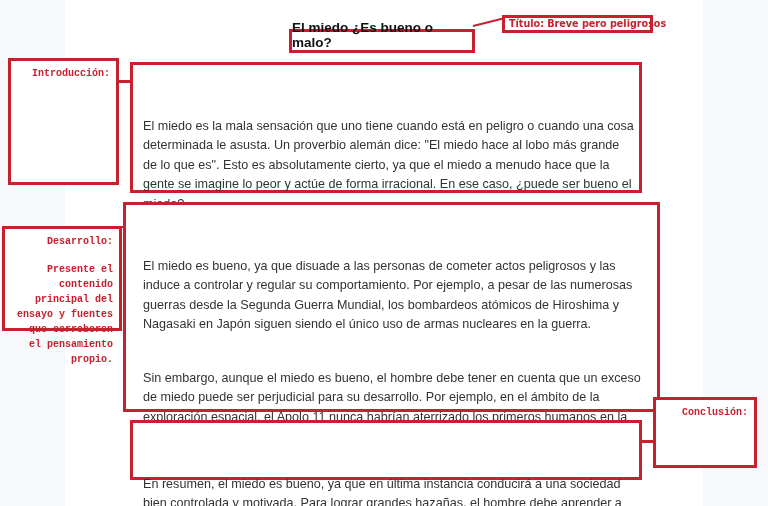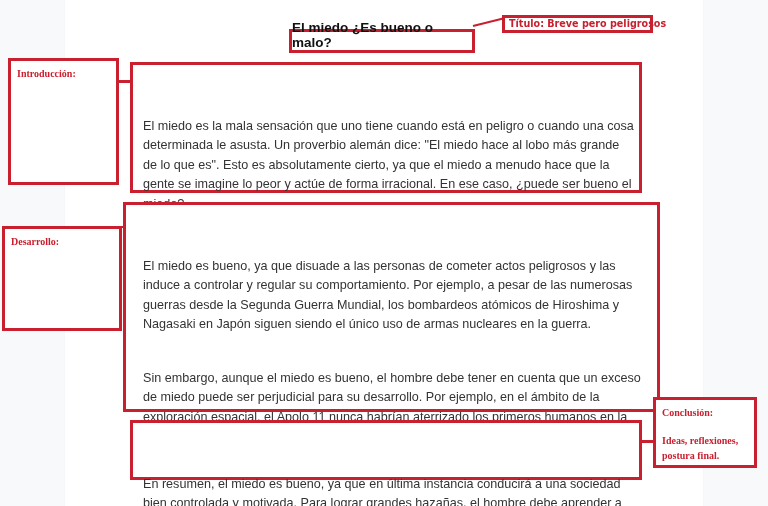--- a/index.html
+++ b/index.html
@@ -42,25 +42,26 @@
     }
     .essay-text p:last-child {
       margin-bottom: 0;
     }
     .label-box {
       position: absolute;
       border: 3px solid #c8202f;
       box-sizing: border-box;
       background: #ffffff;
       color: #c8202f;
-      font-family: Liberation Serif, serif;
+      font-family: Liberation Mono, monospace;
       font-weight: bold;
       font-size: 10px;
       line-height: 15px;
       padding: 5px 6px;
+      text-align: right;
     }
     .label-box .label-head {
       display: block;
       margin-bottom: 13px;
     }
     .label-box .label-body {
       display: block;
     }
     .connector {
       position: absolute;
@@ -127,29 +128,29 @@
 </div>
 <div class="connector" style="left:119px; top:80px; width:12px; height:3px;"></div>
 <div class="box" style="left:130px; top:62px; width:512px; height:131px;"></div>
 <div class="essay-text" style="left:143px; top:65px; width:492px;">
   <p>El miedo es la mala sensación que uno tiene cuando está en peligro o cuando una cosa determinada le asusta. Un proverbio alemán dice: "El miedo hace al lobo más grande de lo que es". Esto es absolutamente cierto, ya que el miedo a menudo hace que la gente se imagine lo peor y actúe de forma irracional. En ese caso, ¿puede ser bueno el miedo?</p>
   <p><span>Personalmente, creo que una pequeña cantidad de miedo es buena e incluso necesaria, ya que no sólo actúa como una forma de control y disuasión, sino que también sirve para motivarse. En este ensayo, hablaré de cómo el miedo puede ser un arma de doble filo.</span><span class="caret"></span></p>
 </div>
 
 <div class="label-box" style="left:2px; top:226px; width:120px; height:105px;">
   <span class="label-head">Desarrollo:</span>
+  <span class="label-body">Presente el contenido principal del ensayo y fuentes que corroboren el pensamiento propio.</span>
 </div>
 <div class="connector" style="left:121px; top:226px; width:3px; height:2px;"></div>
 <div class="box" style="left:123px; top:202px; width:537px; height:210px;"></div>
 <div class="essay-text" style="left:143px; top:205px; width:500px;">
   <p>El miedo es bueno, ya que disuade a las personas de cometer actos peligrosos y las induce a controlar y regular su comportamiento. Por ejemplo, a pesar de las numerosas guerras desde la Segunda Guerra Mundial, los bombardeos atómicos de Hiroshima y Nagasaki en Japón siguen siendo el único uso de armas nucleares en la guerra.</p>
   <p>Sin embargo, aunque el miedo es bueno, el hombre debe tener en cuenta que un exceso de miedo puede ser perjudicial para su desarrollo. Por ejemplo, en el ámbito de la exploración espacial, el Apolo 11 nunca habrían aterrizado los primeros humanos en la luna si los americanos hubieran dejado que el miedo se interpusiera en su sueño.</p>
 </div>
 
 <div class="box" style="left:130px; top:420px; width:512px; height:60px;"></div>
 <div class="essay-text" style="left:143px; top:423px; width:492px;">
   <p>En resumen, el miedo es bueno, ya que en última instancia conducirá a una sociedad bien controlada y motivada. Para lograr grandes hazañas, el hombre debe aprender a vencer su miedo y encontrar el valor para superar los obstáculos que la vida presenta.</p>
 </div>
 <div class="connector" style="left:641px; top:440px; width:14px; height:3px;"></div>
 <div class="label-box" style="left:653px; top:397px; width:104px; height:71px;">
   <span class="label-head">Conclusión:</span>
-  <span class="label-body">Ideas, reflexiones, postura final.</span>
 </div>
 
 </body></html>

